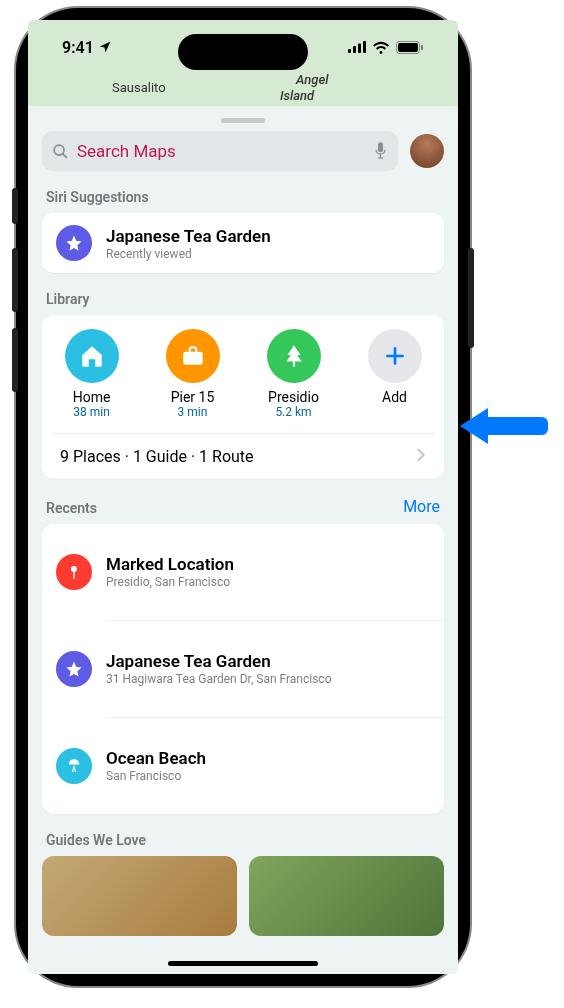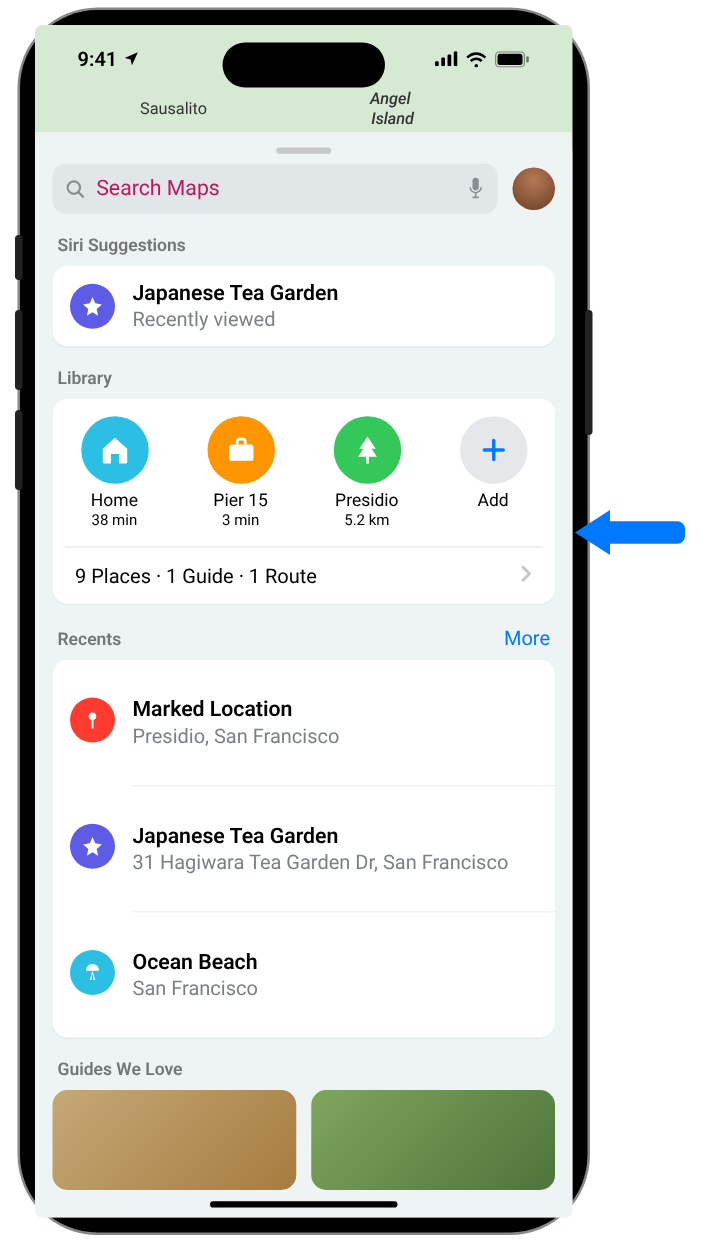--- a/index.html
+++ b/index.html
@@ -58,29 +58,29 @@
     .sugg-row { display: flex; align-items: center; gap: 14px; padding: 12px 14px; }
     .icon-circle { width: 36px; height: 36px; border-radius: 50%; display: flex; align-items: center; justify-content: center; flex: 0 0 36px; }
     .icon-circle svg { width: 18px; height: 18px; }
     .bg-indigo { background: #5e5ce6; }
     .bg-red { background: #ff3b30; }
     .bg-cyan { background: #2cbfe4; }
     .bg-green { background: #34c759; }
     .bg-orange { background: #ff9500; }
     .bg-gray { background: #e5e7ea; }
     .row-text .title { font-size: 17px; font-weight: 600; color: #000; }
-    .row-text .sub { font-size: 16px; color: #7c7f84; margin-top: 1px; }
+    .row-text .sub { font-size: 12px; color: #7c7f84; margin-top: 1px; }
 
     .lib-card { padding: 14px 10px 0 10px; }
     .lib-row { display: flex; justify-content: space-around; gap: 22px; }
     .lib-item { display: flex; flex-direction: column; align-items: center; width: 86px; }
     .lib-icon { width: 54px; height: 54px; border-radius: 50%; display: flex; align-items: center; justify-content: center; }
     .lib-icon svg { width: 26px; height: 26px; }
     .lib-label { font-size: 14px; color: #000; margin-top: 6px; }
-    .lib-sub { font-size: 12px; color: #000000; }
+    .lib-sub { font-size: 12px; color: #0369a1; }
     .lib-summary { border-top: 1px solid #e8e9eb; margin-top: 14px; padding: 13px 8px; font-size: 16px; color: #000; display: flex; justify-content: space-between; align-items: flex-end; }
     .chevron { color: #c4c6cb; }
 
     .recents-list .rrow { display: flex; gap: 14px; padding: 30px 14px; align-items: flex-start; }
     .recents-list .divider { height: 1px; background: #eeeff1; margin-left: 64px; }
     .rrow .row-text { min-width: 0; }
     .rrow .sub { white-space: normal; }
 
     .guides-row { display: flex; gap: 12px; margin-top: 0; }
     .guide-card { flex: 1; height: 80px; border-radius: 12px; background: linear-gradient(135deg, #c4a976, #a77b3f); }
@@ -126,21 +126,21 @@
             <rect x="0.5" y="0.5" width="23" height="12" rx="3" fill="none" stroke="#000" stroke-opacity="0.4"></rect>
             <rect x="2" y="2" width="20" height="9" rx="2" fill="#000"></rect>
             <rect x="25" y="4" width="2" height="5" rx="1" fill="#000" fill-opacity="0.5"></rect>
           </svg>
       </div>
     </div>
 
     <div class="map-bg">
       <span class="map-label" style="left:84px; top:60px; font-style:normal; font-weight:400;">Sausalito</span>
       <span class="map-label" style="left:268px; top:52px;">Angel</span>
-      <span class="map-label" style="left:269px; top:68px;">Island</span>
+      <span class="map-label" style="left:252px; top:68px;">Island</span>
     </div>
 
     <div class="sheet">
       <div class="grabber"></div>
 
       <div class="search-row">
         <div class="search-field">
           <svg width="17" height="17" viewBox="0 0 24 24" fill="none" stroke="#8a8d92" stroke-width="2.5">
               <circle cx="10" cy="10" r="7"></circle>
               <line x1="21" y1="21" x2="15" y2="15"></line>

